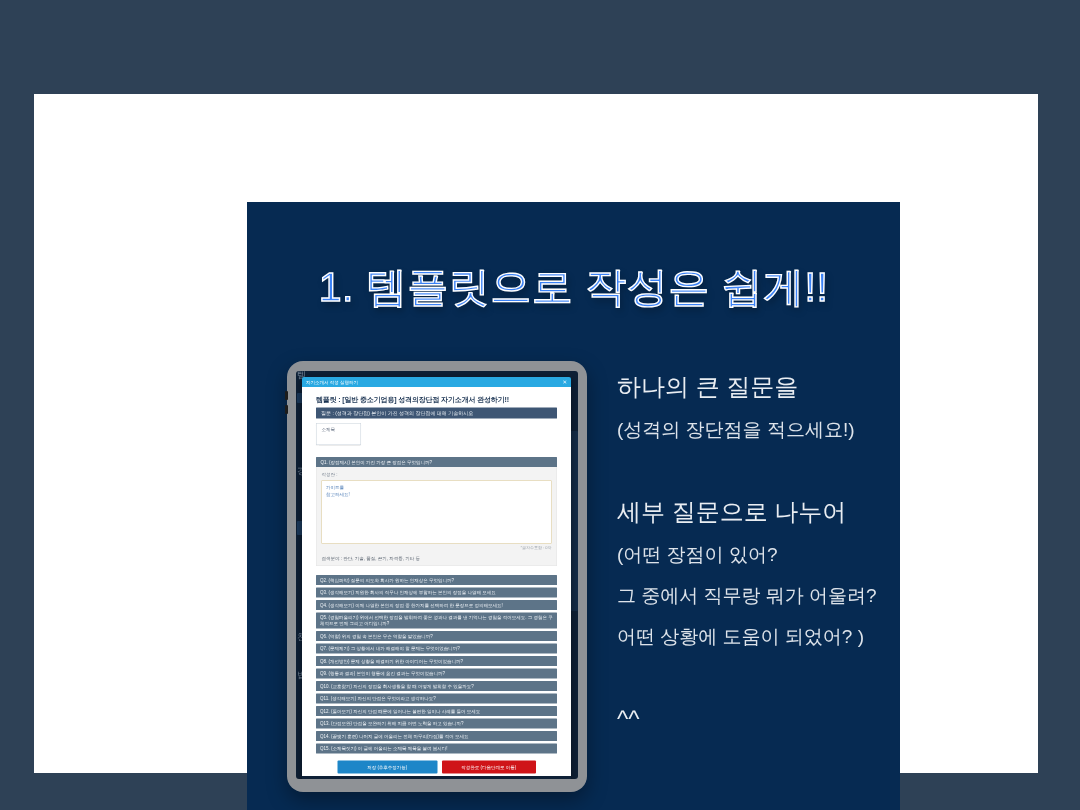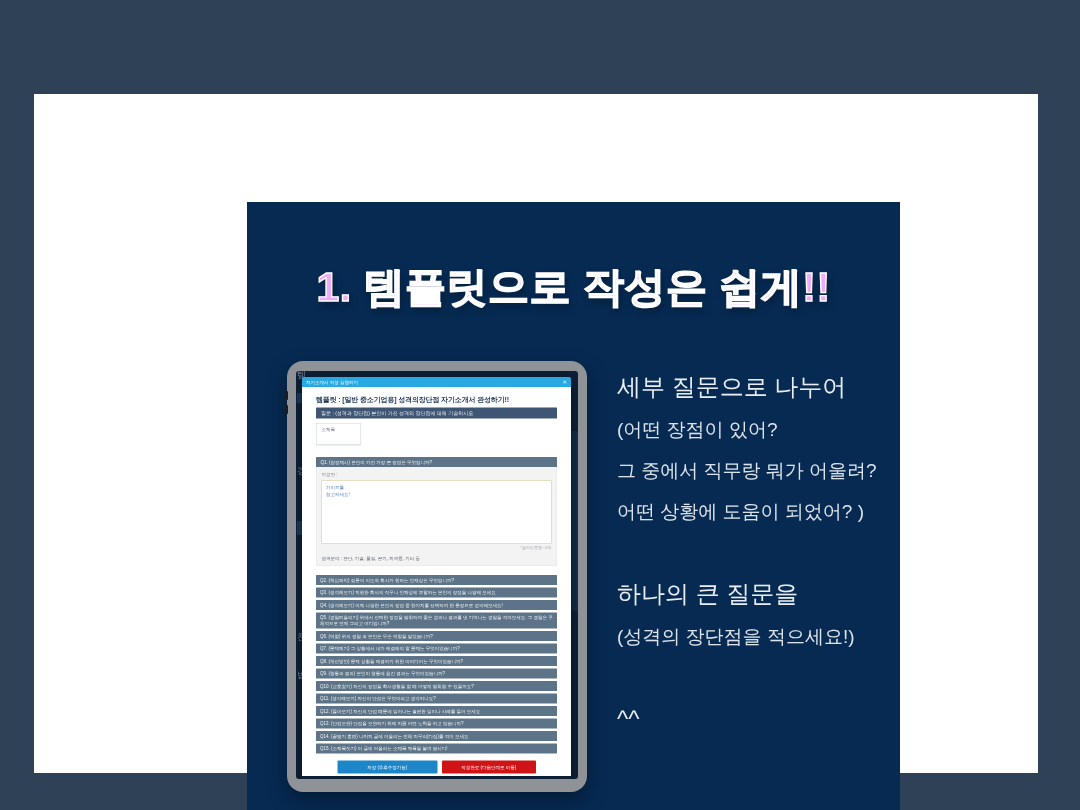--- a/index.html
+++ b/index.html
@@ -13,22 +13,22 @@
   .white-panel {
     position:absolute; left:34px; top:94px; width:1004px; height:679px;
     background:#ffffff;
   }
   .slide {
     position:absolute; left:213px; top:108px; width:653px; height:654px;
     background:#062a52;
   }
   .slide-title {
     position:absolute; top:58px; left:0; width:100%;
-    text-align:center; color:#f0abfc;
-    font-size:41px; font-weight:700; letter-spacing:0.5px;
+    text-align:center; color:#3b82f6;
+    font-size:41px; font-weight:400; letter-spacing:0.5px;
     -webkit-text-stroke:1.4px #ffffff;
     text-shadow:2px 4px 7px rgba(0,0,0,0.35);
     white-space:nowrap;
   }
 
   
   .tablet {
     position:absolute; left:40px; top:159px; width:300px; height:431px;
     background:#8f9296; border-radius:16px;
     box-shadow:0 8px 20px rgba(0,0,0,0.35);
@@ -199,28 +199,28 @@
               </div>
             </div>
           </div>
         </div>
 
       </div>
     </div>
 
     <div class="notes">
         <div class="note-group">
+          <div class="note-line note-lg">하나의 큰 질문을</div>
+          <div class="note-line note-sm">(성격의 장단점을 적으세요!)</div>
+        </div>
+        <div class="note-group">
           <div class="note-line note-lg">세부 질문으로 나누어</div>
           <div class="note-line note-sm">(어떤 장점이 있어?</div>
           <div class="note-line note-sm">그 중에서 직무랑 뭐가 어울려?</div>
           <div class="note-line note-sm">어떤 상황에 도움이 되었어? )</div>
         </div>
         <div class="note-group">
-          <div class="note-line note-lg">하나의 큰 질문을</div>
-          <div class="note-line note-sm">(성격의 장단점을 적으세요!)</div>
-        </div>
-        <div class="note-group">
           <div class="note-line note-lg">^^</div>
         </div>
       </div>
 
   </div>
 </div>
 
 </body></html>

